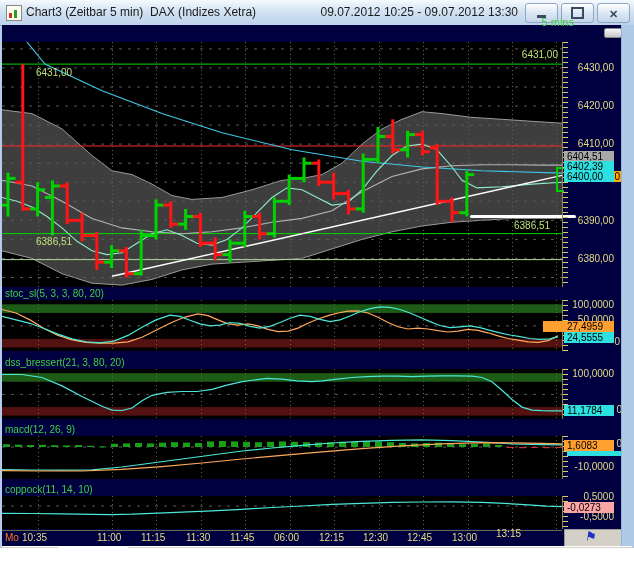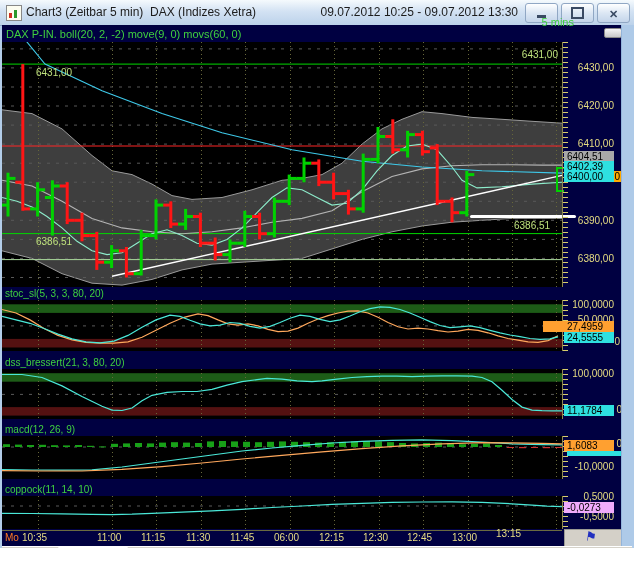--- a/index.html
+++ b/index.html
@@ -75,21 +75,20 @@
           <div class="glyph-max"></div>
         </div>
       <div class="wbtn">
           <span class="glyph-close"></span>
         </div>
     </div>
   </div>
 
   <div class="navy"></div>
 
-  <span class="chart-header-label">DAX P-IN. boll(20, 2, -2) move(9, 0) movs(60, 0)</span>
   <span class="tf-label">5 mins</span>
   <div class="collapse-btn"></div>
 
   <svg id="svg-main" width="560" height="245" style="top:42px">
       <polygon points="0,67.8 30,71.6 60,86.9 90,113.5 110,128.8 130,132.6 150,142.1 170,153.6 190,157.4 220,155.5 250,147.8 280,138.3 300,136.4 320,132.6 340,121.2 360,102.1 380,86.9 400,77.3 420,69.7 440,71.6 470,75.4 500,77.3 530,79.3 560,81.2 560,176.4 540,176.4 510,176.4 480,178.3 450,180.2 420,184.0 390,189.8 360,197.4 330,206.9 300,216.4 270,218.3 240,220.2 210,222.1 180,227.9 150,237.4 120,243.1 90,241.2 60,231.7 30,216.4 0,208.8" fill="#3e3e3e"></polygon>
       <polyline points="0,67.8 30,71.6 60,86.9 90,113.5 110,128.8 130,132.6 150,142.1 170,153.6 190,157.4 220,155.5 250,147.8 280,138.3 300,136.4 320,132.6 340,121.2 360,102.1 380,86.9 400,77.3 420,69.7 440,71.6 470,75.4 500,77.3 530,79.3 560,81.2" fill="none" stroke="#9a9a9a" stroke-width="1"></polyline>
       <polyline points="0,208.8 30,216.4 60,231.7 90,241.2 120,243.1 150,237.4 180,227.9 210,222.1 240,220.2 270,218.3 300,216.4 330,206.9 360,197.4 390,189.8 420,184.0 450,180.2 480,178.3 510,176.4 540,176.4 560,176.4" fill="none" stroke="#9a9a9a" stroke-width="1"></polyline>
       <line x1="36.5" y1="0" x2="36.5" y2="245" stroke="#67673a" stroke-dasharray="1 3"></line>
       <line x1="110.5" y1="0" x2="110.5" y2="245" stroke="#67673a" stroke-dasharray="1 3"></line>
       <line x1="154.5" y1="0" x2="154.5" y2="245" stroke="#67673a" stroke-dasharray="1 3"></line>
@@ -367,21 +366,21 @@
       <span class="chip" style="top: 332px; right: 20px; width: 47px; background: rgb(46, 224, 224);">24,5555</span>
       <span class="lbl" style="top: 368px; right: 20px;">100,0000</span>
       <span class="lbl" style="top: 404px; right: 12px;">0</span>
       <span class="chip" style="top: 405px; right: 20px; width: 47px; background: rgb(46, 224, 224);">11,1784</span>
       <span class="chip" style="top: 451px; right: 12px; width: 50px; background: rgb(46, 224, 224); text-align: right; padding-right: 2px; height: 5px;"></span>
       <span class="lbl" style="top: 438px; right: 12px;">0</span>
       <span class="lbl" style="top: 461px; right: 20px;">-10,0000</span>
       <span class="chip" style="top: 440px; right: 20px; width: 47px; background: rgb(255, 160, 48);">1,6083</span>
       <span class="lbl" style="top: 491px; right: 20px;">0,5000</span>
       <span class="lbl" style="top: 511px; right: 20px;">-0,5000</span>
-      <span class="chip" style="top: 502px; right: 20px; width: 47px; background: #f0abfc;">-0,0273</span>
+      <span class="chip" style="top: 502px; right: 20px; width: 47px; background: #fca5a5;">-0,0273</span>
       <span class="lbl" style="top: 49px; right: 76px; color: rgb(191, 226, 125);">6431,00</span>
       <span class="lbl" style="top: 67px; left: 36px; color: rgb(191, 226, 125);">6431,00</span>
       <span class="lbl" style="top: 236px; left: 36px; color: rgb(191, 226, 125);">6386,51</span>
       <span class="lbl" style="top: 220px; left: 514px; color: rgb(191, 226, 125);">6386,51</span>
       <span class="lbl" style="top: 532px; left: 5px; color: rgb(255, 119, 34);">Mo</span>
       <span class="lbl" style="top: 532px; left: 22px; color: rgb(230, 220, 130);">10:35</span>
       <span class="lbl" style="top: 532px; left: 97px; color: rgb(230, 220, 130);">11:00</span>
       <span class="lbl" style="top: 532px; left: 141px; color: rgb(230, 220, 130);">11:15</span>
       <span class="lbl" style="top: 532px; left: 186px; color: rgb(230, 220, 130);">11:30</span>
       <span class="lbl" style="top: 532px; left: 230px; color: rgb(230, 220, 130);">11:45</span>

